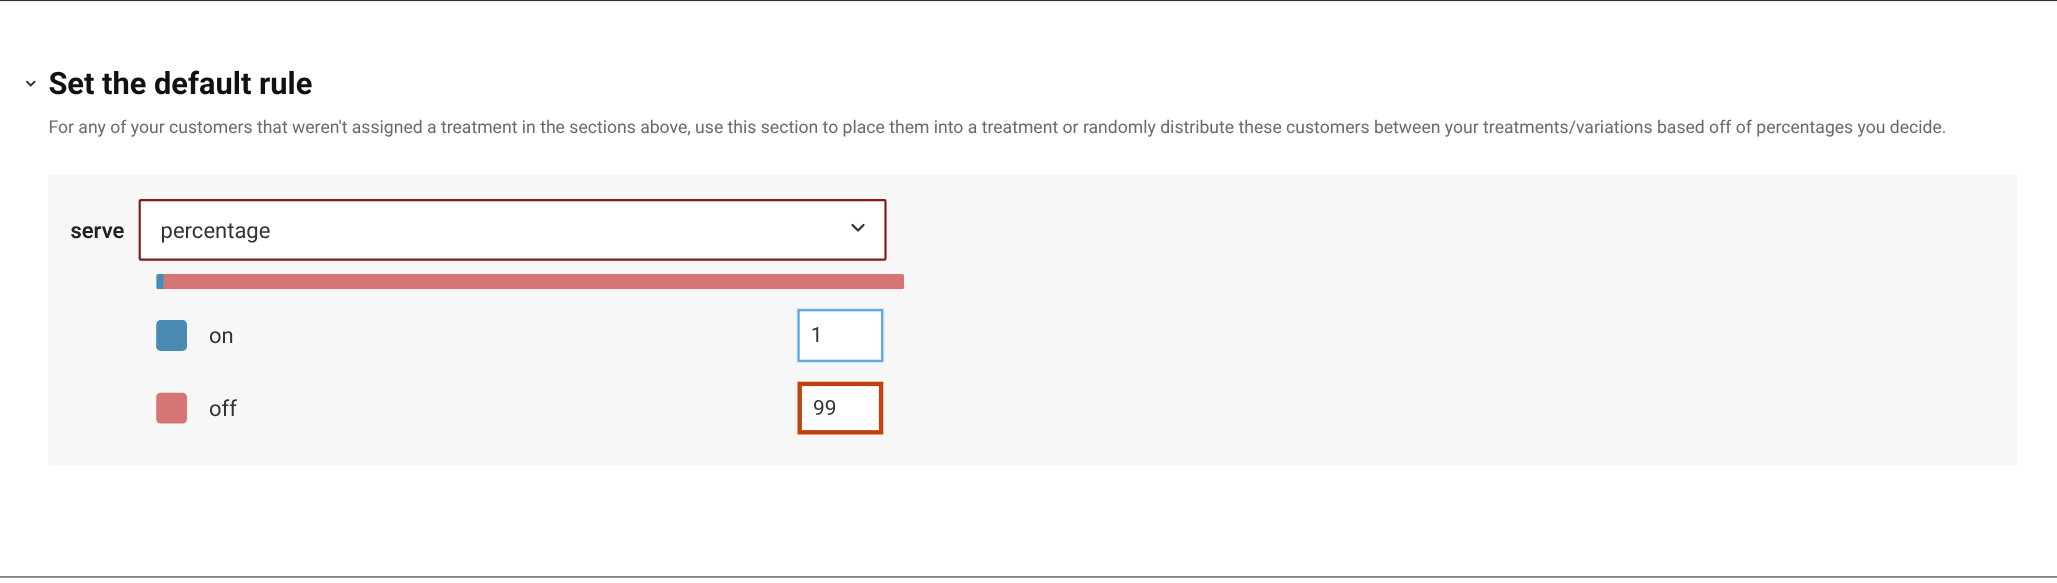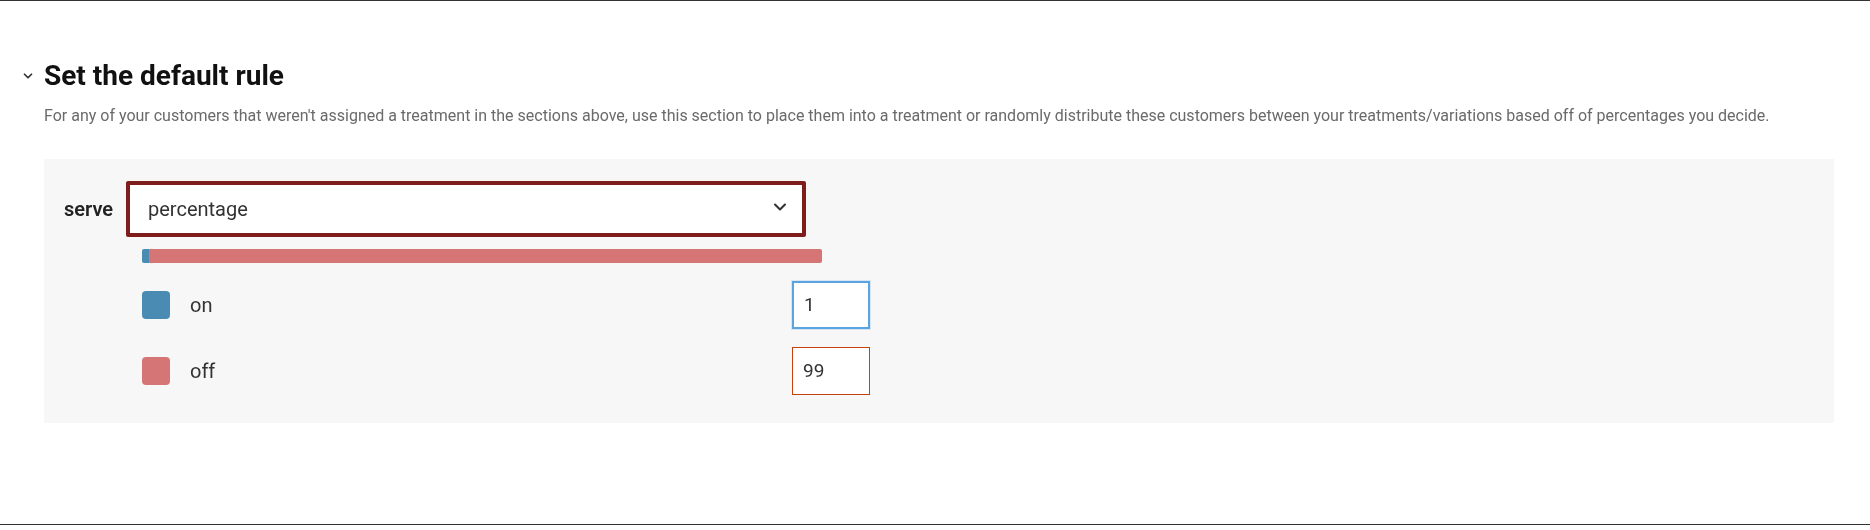--- a/index.html
+++ b/index.html
@@ -81,21 +81,21 @@
       width: 60px;
     }
     .select-wrapper {
       position: relative;
       width: 680px;
     }
     .select-box {
       width: 100%;
       height: 56px;
       background: #fff;
-      border: 4px solid #7f1d1d;
+      border: 2px solid #7f1d1d;
       border-radius: 2px;
       padding: 0 48px 0 18px;
       font-size: 20px;
       color: #333;
       display: flex;
       align-items: center;
       cursor: pointer;
     }
     .select-chevron {
       position: absolute;
@@ -124,21 +124,21 @@
     .bar-off {
       background: #d57576;
       height: 100%;
       flex: 1;
     }
     .treatment-row {
       display: flex;
       align-items: center;
       margin-left: 78px;
       margin-top: 18px;
-      width: 728px;
+      width: 661px;
     }
     .swatch {
       width: 28px;
       height: 28px;
       border-radius: 4px;
       flex-shrink: 0;
     }
     .swatch-on {
       background: #4a8bb3;
     }
@@ -147,21 +147,21 @@
     }
     .treatment-label {
       font-size: 20px;
       color: #333;
       margin-left: 20px;
     }
     .value-input {
       margin-left: auto;
       width: 78px;
       height: 48px;
-      border: 1px solid #c2410c;
+      border: 4px solid #c2410c;
       background: #fff;
       font-size: 19px;
       padding: 0 10px;
       color: #333;
       font-family: inherit;
     }
     .value-input.focused {
       border: 2px solid #5aa5e0;
       outline: none;
       box-shadow: 0 0 0 1px rgba(90,165,224,0.2);

